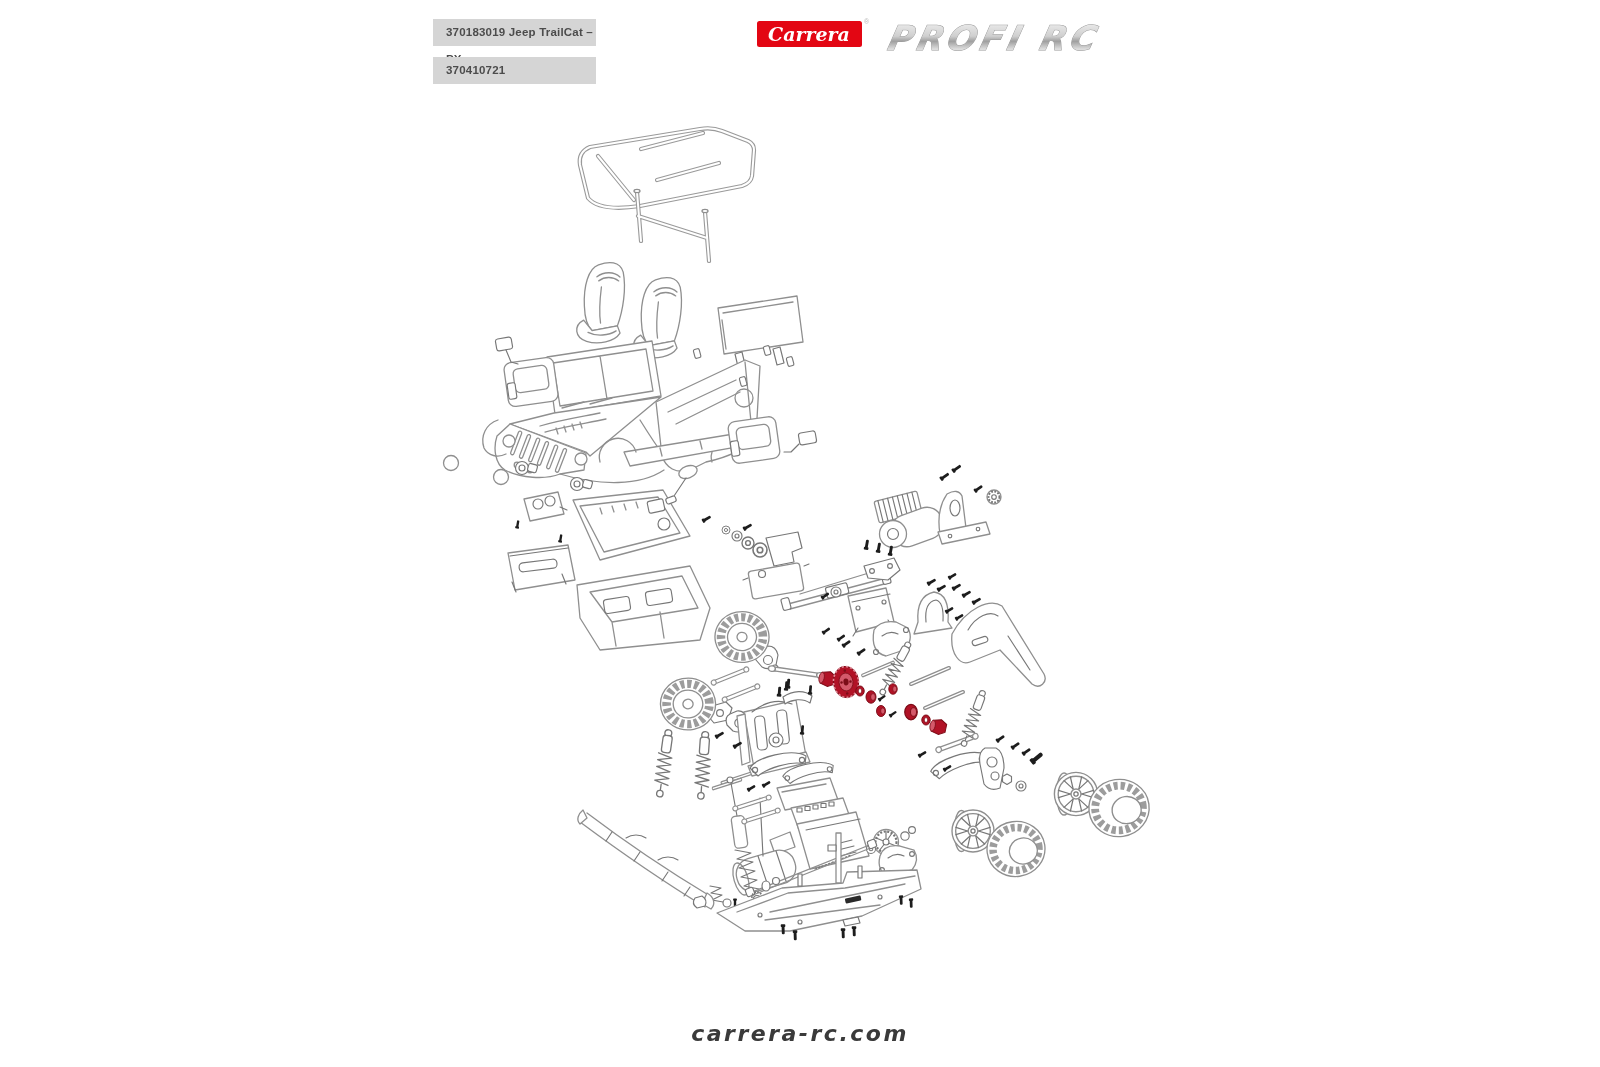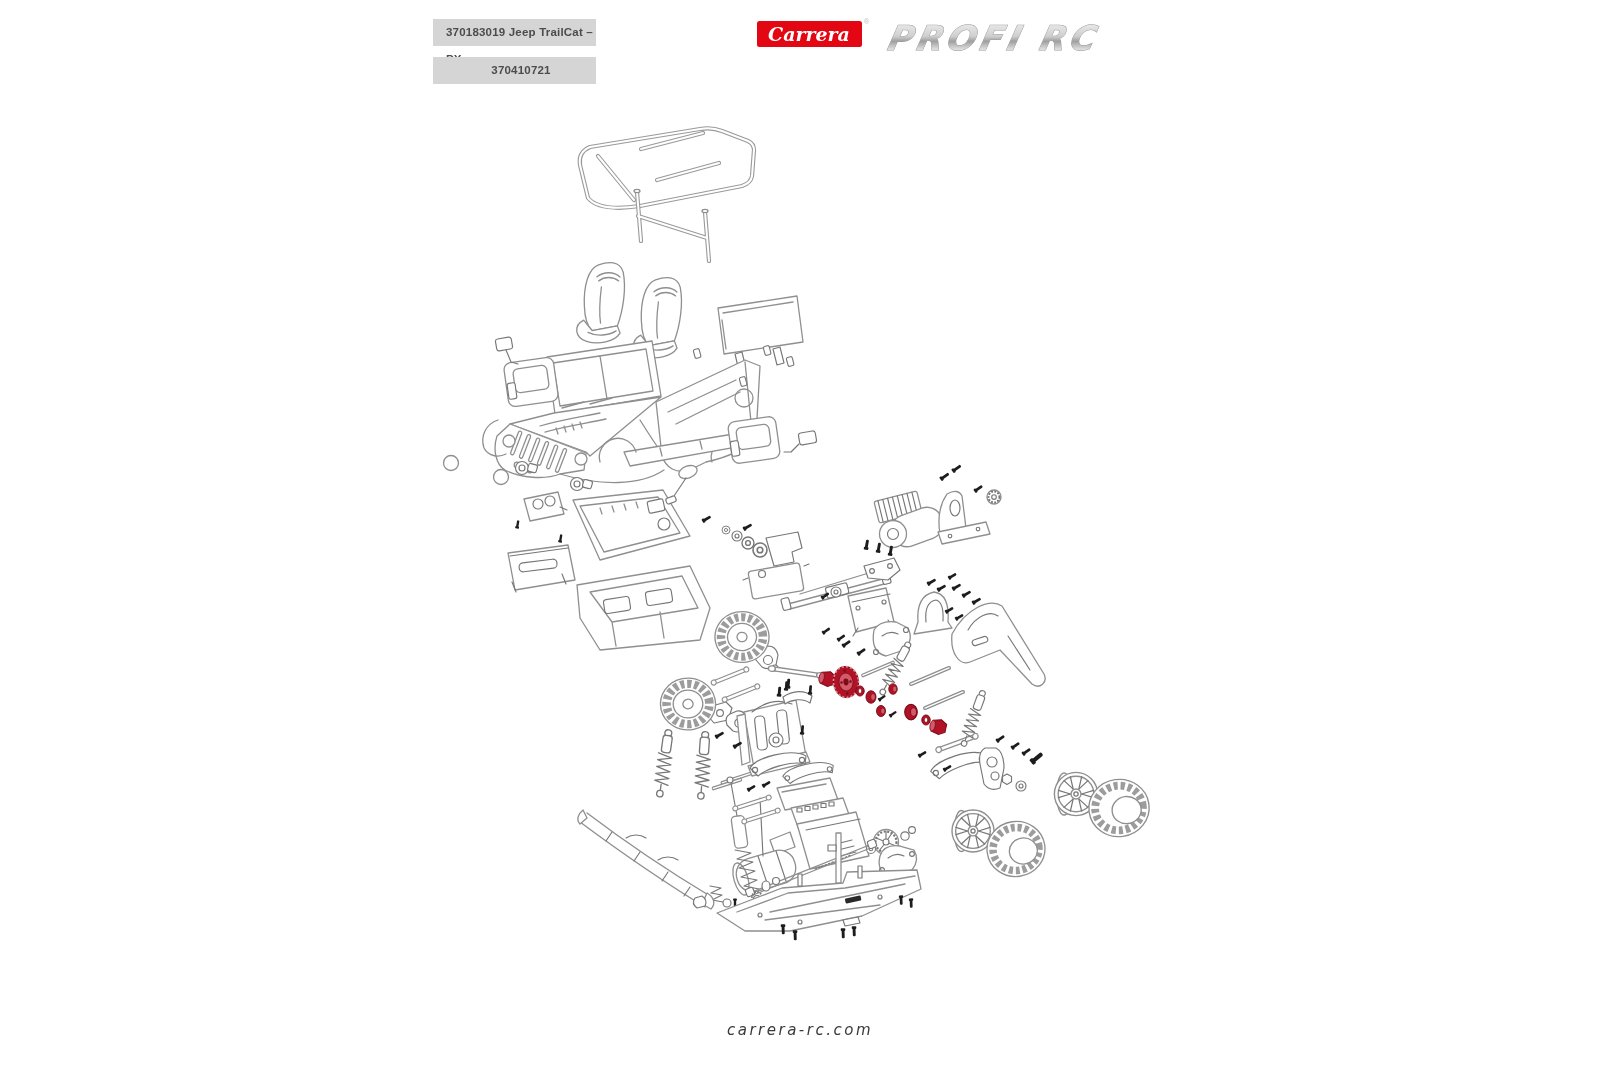--- a/index.html
+++ b/index.html
@@ -2,26 +2,26 @@
 <html><head>
 <meta charset="utf-8">
 <style>
   html,body{margin:0;padding:0;background:#fff;}
   .canvas{position:relative;width:1600px;height:1067px;background:#fff;overflow:hidden;
           font-family:"Liberation Sans",sans-serif;}
   .plabel{position:absolute;left:433px;width:163px;height:27px;background:#d5d5d5;
           color:#4c4c4c;font-weight:bold;font-size:11.5px;line-height:27px;
           padding-left:13px;box-sizing:border-box;letter-spacing:.2px;}
   .plabel.first{top:19px;}
-  .plabel.second{top:57px;text-align:center;}
+  .plabel.second{top:57px;}
   .brand-svg{position:absolute;left:735px;top:8px;}
   .diagram-svg{position:absolute;left:0;top:0;}
   .site{position:absolute;left:0;right:0;top:1021px;text-align:center;
-        font-family:"DejaVu Sans",sans-serif;font-weight:normal;font-style:italic;
-        font-size:15px;letter-spacing:2.5px;color:#3a3a3a;}
+        font-family:"DejaVu Sans",sans-serif;font-weight:bold;font-style:italic;
+        font-size:22px;letter-spacing:2.5px;color:#3a3a3a;}
   
   .ln{fill:none;stroke:#8f8f8f;stroke-width:1.3;stroke-linejoin:round;stroke-linecap:round;}
   .lnf{fill:#fff;stroke:#8f8f8f;stroke-width:1.3;stroke-linejoin:round;}
   .lnd{fill:none;stroke:#777;stroke-width:1.15;stroke-linejoin:round;stroke-linecap:round;}
   .lndf{fill:#fff;stroke:#777;stroke-width:1.15;stroke-linejoin:round;}
   .tube{fill:none;stroke:#9a9a9a;stroke-width:4.2;stroke-linejoin:round;stroke-linecap:round;}
   .tubei{fill:none;stroke:#fff;stroke-width:2;stroke-linejoin:round;stroke-linecap:round;}
   .scrf{fill:#1d1d1d;stroke:none;}
   .red{fill:#b11226;stroke:#7c0d18;stroke-width:1;}
   .redl{fill:#d4596a;stroke:#7c0d18;stroke-width:.8;}

